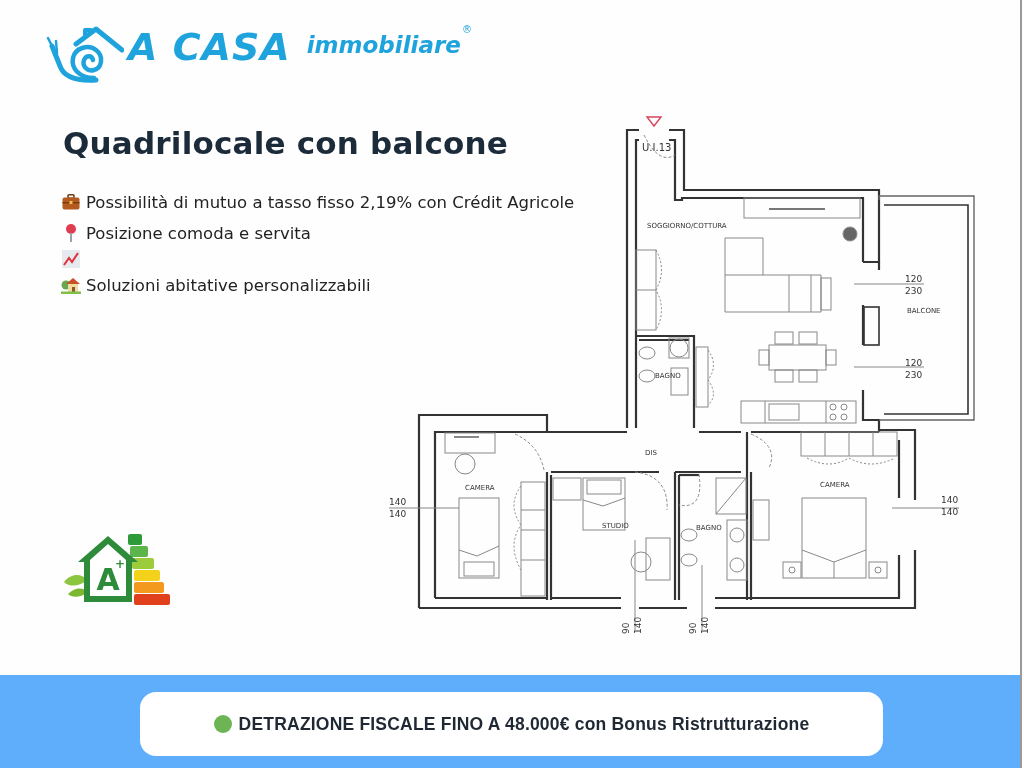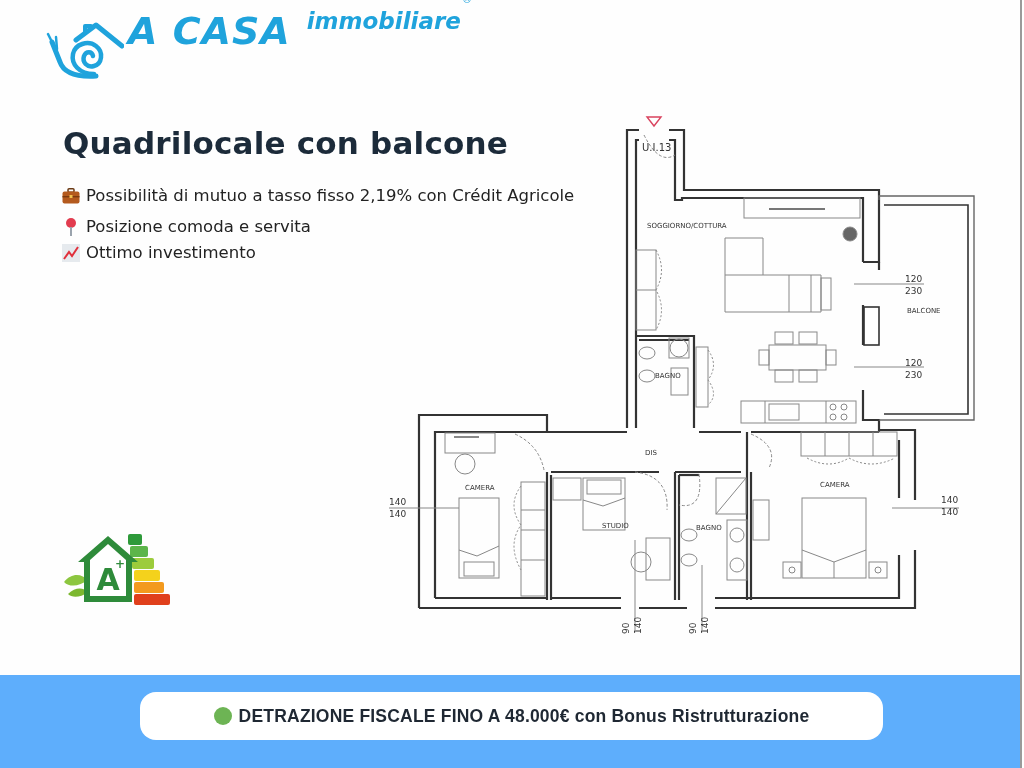--- a/index.html
+++ b/index.html
@@ -5,54 +5,54 @@
   html, body { margin: 0; padding: 0; }
   body {
     width: 1024px; height: 768px; overflow: hidden; position: relative;
     background: #fefefe;
     font-family: "DejaVu Sans", sans-serif;
   }
   .right-border {
     position: absolute; left: 1020px; top: 0; width: 2px; height: 768px; background: #9a9a9a;
   }
   .logo {
-    position: absolute; left: 44px; top: 22px; height: 70px; display: flex; align-items: flex-start;
+    position: absolute; left: 44px; top: 22px; height: 70px; display: flex; align-items: center;
   }
   .logo svg { display: block; }
   .logo-main {
     font-family: "DejaVu Sans", sans-serif; font-weight: bold; font-style: italic;
     color: #1fa3dc; font-size: 38px; letter-spacing: 1px; margin-left: 4px; line-height: 1;
     position: relative; top: -10px;
   }
   .logo-sub {
     font-family: "DejaVu Sans", sans-serif; font-weight: bold; font-style: italic;
     color: #1fa3dc; font-size: 23px; margin-left: 16px; line-height: 1; position: relative; top: -12px;
   }
   .logo-reg { font-size: 10px; color: #1fa3dc; position: relative; top: -28px; margin-left: 1px; }
 
   .title {
     position: absolute; left: 63px; top: 125px; margin: 0;
     font-family: "DejaVu Sans", sans-serif; font-weight: bold; font-size: 31px;
     color: #1c2b3a; letter-spacing: 0.2px;
   }
   .features { position: absolute; left: 61px; top: 186px; }
   .feature {
-    display: flex; align-items: flex-start; height: 26px;
+    display: flex; align-items: flex-end; height: 26px;
     font-family: "DejaVu Sans", sans-serif; font-size: 16.5px; color: #222;
   }
   .feature.gap { margin-top: 5px; }
   .feature .ico { width: 20px; height: 20px; margin-right: 5px; display: inline-flex; align-items: center; justify-content: center; }
   .energy { position: absolute; left: 62px; top: 532px; }
   .plan { position: absolute; left: 384px; top: 110px; }
 
   .band {
     position: absolute; left: 0; top: 675px; width: 1020px; height: 93px; background: #5eaefc;
   }
   .pill {
-    position: absolute; left: 140px; top: 692px; width: 743px; height: 48px;
+    position: absolute; left: 140px; top: 692px; width: 743px; height: 64px;
     background: #ffffff; border-radius: 16px; display: flex; align-items: center; justify-content: center;
   }
   .pill .dot { width: 18px; height: 18px; border-radius: 50%; background: #6db454; margin-right: 7px; }
   .pill .txt {
     font-family: "Liberation Sans", sans-serif; font-weight: bold; font-size: 17.5px; color: #1f2833; letter-spacing: 0.2px;
   }
 </style>
 </head>
 <body>
 
@@ -100,21 +100,32 @@
     </span>
     <span>Posizione comoda e servita</span>
   </div>
   <div class="feature">
     <span class="ico">
       <svg width="18" height="18" viewBox="0 0 18 18">
           <rect x="0" y="0" width="18" height="18" fill="#e6eaee"></rect>
           <polyline points="2,15 7,8 10,12 16,3" fill="none" stroke="#e0303c" stroke-width="2"></polyline>
         </svg>
     </span>
-    <span>Ottimo investimento</span>
+  </div>
+  <div class="feature">
+    <span class="ico">
+      <svg width="20" height="18" viewBox="0 0 20 18">
+          <circle cx="5" cy="9" r="4.5" fill="#6aa84f"></circle>
+          <polygon points="5,8 12,2 19,8" fill="#c8502a"></polygon>
+          <rect x="7" y="8" width="10" height="8" fill="#f1dca0"></rect>
+          <rect x="11" y="11" width="3" height="5" fill="#8a5a2a"></rect>
+          <rect x="0" y="15.5" width="20" height="2.5" fill="#7fbf4a"></rect>
+        </svg>
+    </span>
+    <span>Soluzioni abitative personalizzabili</span>
   </div>
 </div>
 
 <div class="energy">
   <svg width="112" height="78" viewBox="0 0 112 78">
 
     <path d="M2 50 C10 40 20 42 26 48 C18 54 8 56 2 50 Z" fill="#8cc63f"></path>
     <path d="M6 62 C14 54 22 56 26 60 C18 66 10 66 6 62 Z" fill="#7cb82f"></path>
 
     <rect x="66" y="2" width="14" height="11" rx="2" fill="#2e9a3a"></rect>

